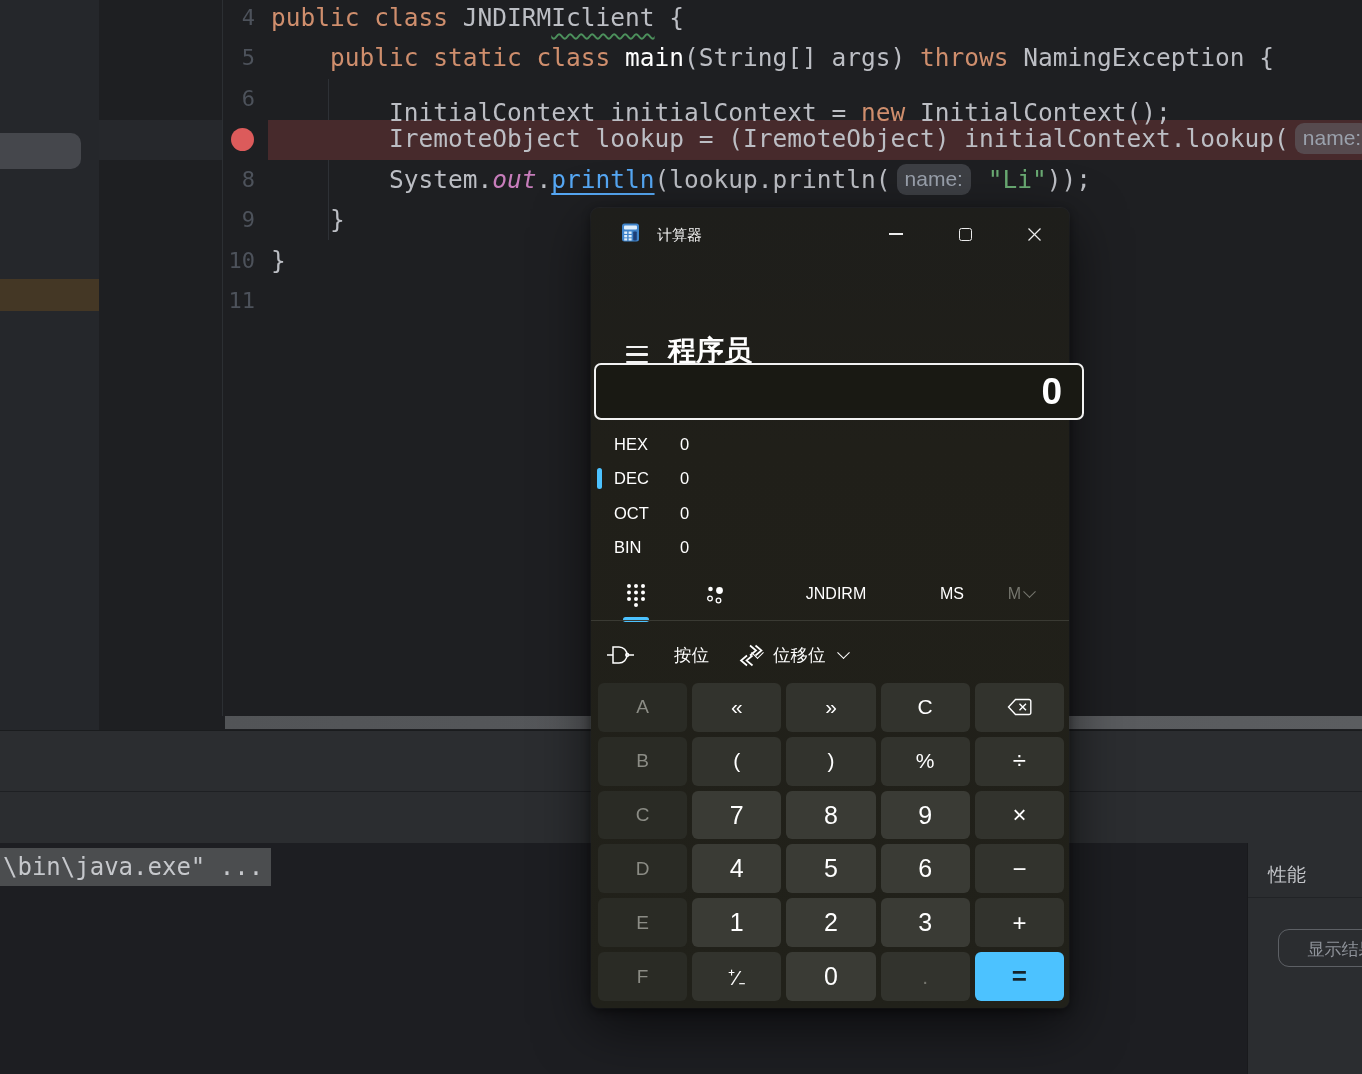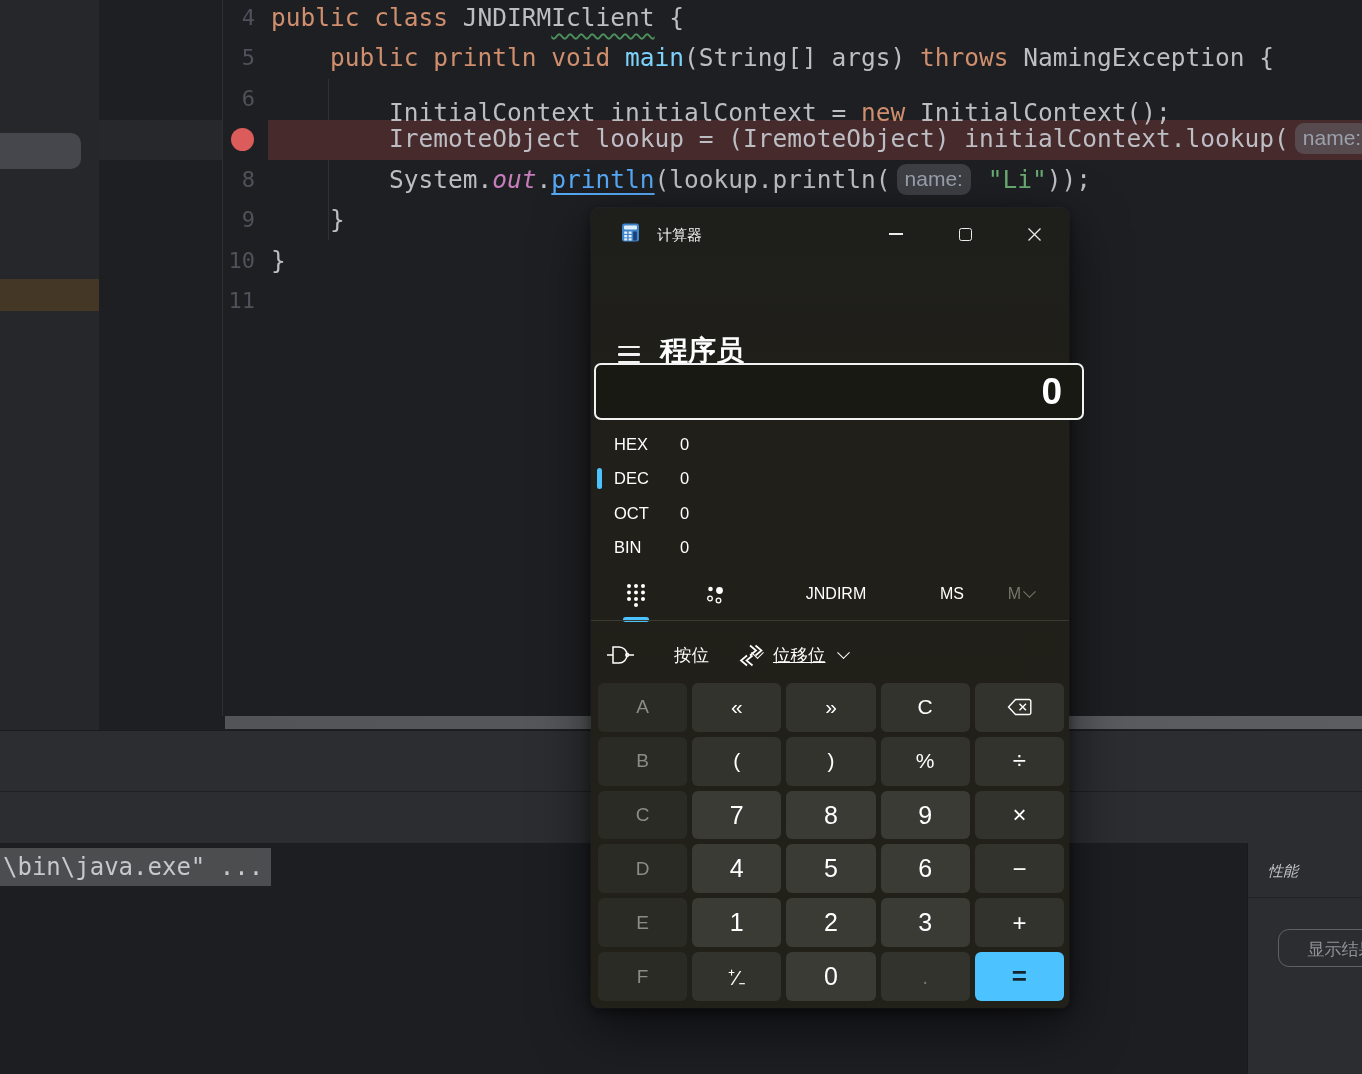--- a/index.html
+++ b/index.html
@@ -13,52 +13,52 @@
   #editor{position:absolute;left:222px;top:0;width:1140px;height:716px;background:#1e1f22;overflow:hidden;margin-left:46px;}
   .bp-row-bg{position:absolute;left:0;width:1140px;height:40px;background:#472a2c;}
   .bp-gutter-bg{position:absolute;left:0;width:123px;height:40px;background:#26282c;}
   .indent-guide{position:absolute;left:60px;top:79px;width:1px;height:161px;background:#2e3136;}
   .code-line{position:absolute;left:3px;white-space:pre;font-family:"DejaVu Sans Mono",monospace;
     font-size:24.5px;line-height:40.4px;height:40.4px;color:#bcbec4;}
   .gutter-num{position:absolute;left:0;width:156px;text-align:right;font-family:"DejaVu Sans Mono",monospace;
     font-size:22px;line-height:40.4px;color:#4d525b;}
   .run-arrow{position:absolute;left:169px;width:20px;height:20px;}
   .bp-dot{position:absolute;left:132px;width:23px;height:23px;border-radius:50%;background:#dc5b5b;}
-  .kw{color:#cf8e6d;} .pl{color:#bcbec4;} .fn{color:#7dd3fc;}
+  .kw{color:#cf8e6d;} .pl{color:#bcbec4;} .fn{color:#ffffff;}
   .str{color:#6aab73;} .fld{color:#c77dbb;font-style:italic;text-align:center;}
   .lnk{color:#56a8f5;text-decoration:underline;text-underline-offset:5px;}
   .wavy{text-decoration:underline wavy #4c915c;text-decoration-thickness:1.5px;text-underline-offset:7px;}
   .pill{display:inline-block;font-family:"Liberation Sans",sans-serif;font-size:21px;line-height:27px;
     color:#9aa1ac;background:#3d3f44;border-radius:9px;padding:1px 8px 3px;margin:0 2px 0 6px;vertical-align:2px;}
   .pill.on-bp{background:#564a4e;}
   #h-scrollbar{position:absolute;left:225px;top:716px;width:1137px;height:13px;
     background:linear-gradient(90deg,#525457,#5b5d60);}
   #bottom-panel{position:absolute;left:0;top:730px;width:1362px;height:113px;background:#2b2d30;border-top:1px solid #1a1c1e;}
   #bottom-divider{position:absolute;left:0;top:791px;width:1362px;height:1px;background:#1e2023;}
   #console{position:absolute;left:0;top:843px;width:1247px;height:231px;background:#1d1e22;}
   #console-selection{position:absolute;left:0;top:5px;width:271px;height:38px;background:#4b4d4f;}
   #console-text{font-family:"DejaVu Sans Mono",monospace;font-size:24px;line-height:38px;color:#c6c8cc;padding-left:3px;white-space:pre;}
   #perf-panel{position:absolute;left:1247px;top:843px;width:115px;height:231px;background:#2b2d30;border-left:1px solid #191a1d;}
-  #perf-title{position:absolute;left:20px;top:19px;font-size:15px;color:#c2c4c8;font-style:italic;}
+  #perf-title{position:absolute;left:20px;top:19px;font-size:19px;color:#c2c4c8;}
   #perf-divider{position:absolute;left:0;top:54px;width:115px;height:1px;background:#212326;}
   #show-result-btn{position:absolute;left:30px;top:86px;width:112px;height:38px;border:1px solid #5d6065;
     border-radius:11px;color:#8f939a;font-size:17px;line-height:38px;padding-left:21px;box-sizing:border-box;background:transparent;}
   
   #calc{position:absolute;left:591px;top:208px;width:478px;height:800px;border-radius:8px;
     background:linear-gradient(180deg,#1e1e1b 0%,#201f19 30%,#21211a 100%);
     box-shadow:0 18px 55px rgba(0,0,0,.6),0 3px 10px rgba(0,0,0,.45),0 0 0 1px rgba(255,255,255,.05);
     color:#fff;}
   #calc-titlebar{position:absolute;left:0;top:0;width:100%;height:50px;}
   #calc-app-icon{position:absolute;left:30px;top:15px;width:19px;height:19px;}
   #calc-title{position:absolute;left:66px;top:18px;font-size:15px;color:#f2f2f2;}
   .win-btn{position:absolute;top:13px;width:40px;height:26px;display:flex;align-items:center;justify-content:center;}
   #btn-min{left:285px;} #btn-max{left:354px;} #btn-close{left:423px;}
   #btn-min .bar{width:14px;height:1.6px;background:#ececec;}
   #btn-max .sq{width:11px;height:11px;border:1.4px solid #ececec;border-radius:2.5px;}
-  #calc-menu-row{position:absolute;left:4px;top:62px;width:100%;height:50px;padding-left:31px;}
+  #calc-menu-row{position:absolute;left:12px;top:62px;width:100%;height:50px;padding-left:31px;}
   #hamburger{position:absolute;left:23px;top:76px;width:22px;height:17px;display:flex;flex-direction:column;justify-content:space-between;}
   #hamburger i{display:block;height:2.2px;background:#f2f2f2;border-radius:1px;}
   #calc-mode{position:absolute;left:65px;top:62px;font-size:28px;font-weight:600;color:#fff;}
   #calc-display{position:absolute;left:3px;top:155px;width:466px;height:53px;background:#191913;
     border:2px solid #f2f2f2;border-radius:7px;text-align:right;padding-right:20px;
     font-size:37px;font-weight:700;line-height:53px;color:#fff;}
   #radix-rows{position:absolute;left:0;top:220px;width:478px;}
   .radix-row{position:relative;height:34.4px;text-decoration:underline;}
   .radix-label{position:absolute;left:23px;top:7px;font-size:16.5px;color:#fff;width:44px;}
   .radix-value{position:absolute;left:89px;top:7px;font-size:16.5px;color:#fff;}
@@ -66,21 +66,21 @@
   .radix-row.selected .radix-ind{display:block;}
   #calc-toolbar{position:absolute;left:0;top:362px;width:478px;height:50px;}
   .tb-btn{position:absolute;top:6px;height:36px;display:flex;align-items:center;justify-content:center;font-size:16px;color:#fff;}
   #tb-keypad{left:22px;width:45px;} #tb-bits{left:102px;width:45px;}
   #tb-qword{left:195px;width:100px;} #tb-ms{left:332px;width:58px;}
   #tb-mem{left:405px;width:50px;color:#75766e;}
   #tb-keypad-underline{position:absolute;left:32px;top:47px;width:26px;height:4.5px;border-radius:2.5px;background:#4cc2ff;}
   #calc-toolbar-divider{position:absolute;left:0;top:412px;width:478px;height:1px;background:#3a3a33;}
   #bitwise-row{position:absolute;left:0;top:424px;width:478px;height:46px;}
   .bw-btn{position:absolute;top:4px;height:38px;display:flex;align-items:center;gap:9px;font-size:17.5px;color:#fff;}
-  #bw-bitwise{left:16px;gap:40px;} #bw-bitshift{left:148px;text-decoration:underline;}
+  #bw-bitwise{left:16px;gap:40px;} #bw-bitshift{left:148px;}
   .chev{display:inline-block;width:8px;height:8px;border-right:1.6px solid currentColor;border-bottom:1.6px solid currentColor;
     transform:rotate(45deg) translate(-2px,-2px);margin-left:4px;}
   #keypad{position:absolute;left:7px;top:475px;width:466px;height:318px;display:grid;
     grid-template-columns:repeat(5,1fr);grid-template-rows:repeat(6,1fr);gap:5px;}
   .key{border:none;border-radius:6px;display:flex;align-items:center;justify-content:center;
     font-family:"Liberation Sans",sans-serif;color:#fff;padding:0;}
   .key.letter{background:#2a2b25;color:#8b8c85;font-size:19px;}
   .key.fn{background:#32332d;font-size:21px;}
   .key.op{background:#32332d;font-size:24px;}
   .key.num{background:#3a3b35;font-size:25px;}
@@ -114,21 +114,21 @@
       <div class="gutter-num" style="top: 240.52px;">10</div>
       <div class="gutter-num" style="top: 280.94px;">11</div>
     </div>
   <div id="gutter-sep"></div>
 
   <div id="editor">
     <div class="indent-guide"></div>
     <div class="bp-row-bg" style="top: 119.76px;"></div>
       <div id="code-lines">
         <div class="code-line" style="top: -2px;"><span class="kw">public </span><span class="kw">class </span><span class="pl">JNDIRM</span><span class="pl wavy">Iclient</span><span class="pl"> {</span></div>
-        <div class="code-line" style="top: 38.42px;"><span class="pl">    </span><span class="kw">public println void </span><span class="fn">main</span><span class="pl">(String[] args) </span><span class="kw">throws </span><span class="pl">NamingException {</span></div>
+        <div class="code-line" style="top: 38.42px;"><span class="pl">    </span><span class="kw">public static class </span><span class="fn">main</span><span class="pl">(String[] args) </span><span class="kw">throws </span><span class="pl">NamingException {</span></div>
         <div class="code-line" style="top: 93px;"><span class="pl">        InitialContext initialContext = </span><span class="kw">new </span><span class="pl">InitialContext();</span></div>
         <div class="code-line" style="top: 119.26px;"><span class="pl">        IremoteObject lookup = (IremoteObject) initialContext.lookup(</span><span class="pill on-bp">name:</span><span class="pl"> </span><span class="str">"</span></div>
         <div class="code-line" style="top: 159.68px;"><span class="pl">        System.</span><span class="fld">out</span><span class="pl">.</span><span class="lnk">println</span><span class="pl">(lookup.println(</span><span class="pill">name:</span><span class="pl"> </span><span class="str">"Li"</span><span class="pl">));</span></div>
         <div class="code-line" style="top: 200.1px;"><span class="pl">    }</span></div>
         <div class="code-line" style="top: 240.52px;"><span class="pl">}</span></div>
         <div class="code-line" style="top: 280.94px;"></div>
       </div>
   </div>
 
   <div id="h-scrollbar"></div>

